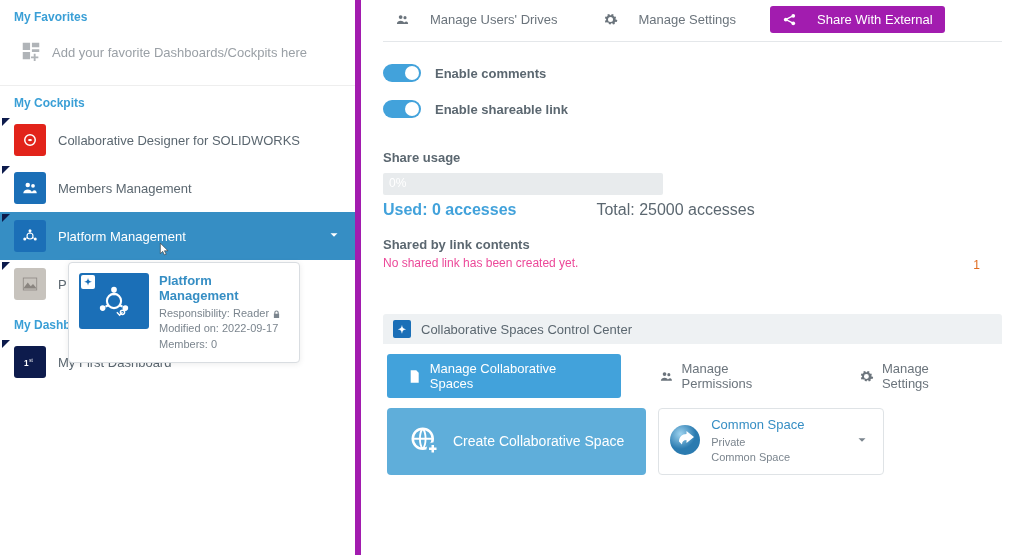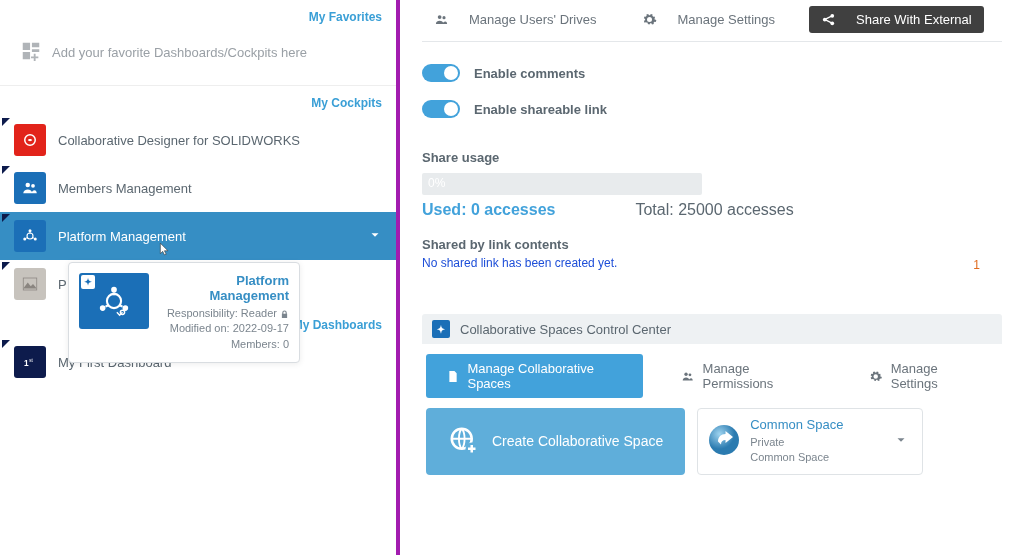--- a/index.html
+++ b/index.html
@@ -1,19 +1,19 @@
 <!DOCTYPE html>
 <html><head>
 <meta charset="utf-8">
 <style>
   * { box-sizing: border-box; margin: 0; padding: 0; font-family: Arial, Helvetica, sans-serif; }
   body { width: 1024px; height: 555px; background: #fff; display: flex; font-size: 13px; color: #555; overflow: hidden; }
 
   
-  .sidebar { width: 400px; border-right: 4px solid #a21caf; position: relative; text-align: right; }
+  .sidebar { width: 361px; border-right: 6px solid #a21caf; position: relative; }
   .section-label { color: #3a9fd6; font-size: 12px; font-weight: 600; padding: 10px 14px 6px; }
   .favorites-empty { display:flex; align-items:center; gap:10px; color:#9aa0a6; padding:10px 20px 20px; border-bottom:1px solid #eee; }
   .fav-icon svg { width:22px; height:22px; fill:#b0b4b8; }
 
   .cockpit-item { display:flex; align-items:center; gap:12px; padding:8px 14px; cursor:pointer; position:relative; }
   .cockpit-item .tile { width:32px; height:32px; border-radius:3px; display:flex; align-items:center; justify-content:center; }
   .cockpit-item .tile svg { width:18px; height:18px; fill:#fff; }
   .label { color:#5b6770; }
   .cockpit-item.active { background:#368ec4; }
   .cockpit-item.active .label { color:#fff; }
@@ -30,37 +30,37 @@
   .tooltip-card .thumb .ds-badge { position:absolute; top:2px; left:2px; width:14px; height:14px; background:#fff; border-radius:2px; display:flex; align-items:center; justify-content:center; font-size:9px; color:#1b6fb7; font-weight:bold; }
   .tooltip-title { color:#368ec4; font-weight:600; font-size:13px; margin-bottom:3px; }
   .tooltip-line { font-size:11px; color:#7b858e; line-height:1.4; }
   .lock-mini svg { width:9px; height:9px; fill:#7b858e; vertical-align:middle; }
 
   
   .main { flex:1; padding:0 22px 0 22px; position:relative; }
   .tabbar { display:flex; align-items:center; gap:22px; padding:6px 0 8px; border-bottom:1px solid #e4e7ea; }
   .tab { display:flex; align-items:center; gap:20px; color:#6b747c; padding:6px 12px; border-radius:3px; cursor:pointer; }
   .tab svg { width:15px; height:15px; fill:#6b747c; }
-  .tab.active { background:#404040; color:#fff;justify-content:space-between; }
+  .tab.active { background:#a21caf; color:#fff;justify-content:space-between; }
   .tab.active svg { fill:#fff; }
 
   .toggles { padding:22px 0 10px; }
   .toggle-row { display:flex; align-items:center; gap:14px; margin-bottom:18px; }
   .switch { width:38px; height:18px; background:#42a2db; border-radius:10px; position:relative; cursor:pointer; }
   .switch .knob { width:14px; height:14px; background:#fff; border-radius:50%; position:absolute; top:2px; right:2px; }
   .toggle-label { color:#5b6770; font-weight:600; font-size:13px; }
 
   .share-h { color:#5b6770; font-weight:600; margin:4px 0 8px; }
   .progress-wrap { width:280px; height:22px; background:#e8ebed; border-radius:2px; color:#fff; font-size:12px; padding:3px 6px; margin-bottom:6px; }
   .usage-row { display:flex; gap:80px; font-size:16px; margin-bottom:18px; }
   .usage-used { color:#42a2db; font-weight:600; }
   .usage-total { color:#5b6770; }
 
   .sub-h { color:#5b6770; font-weight:600; margin-bottom:4px; }
-  .sub-text { color:#1d4ed8; font-size:12px; }
+  .sub-text { color:#ec4899; font-size:12px; }
 
   .page-indicator { position:absolute; right:44px; top:258px; color:#e06c1f; font-size:12px; }
 
   .panel { margin-top:44px; }
   .panel-header { background:#eef1f3; display:flex; align-items:center; gap:10px; padding:6px 10px; border-radius:3px 3px 0 0; }
   .panel-header .ds-icon { width:18px; height:18px; background:#1b6fb7; border-radius:2px; display:flex; align-items:center; justify-content:center; font-size:10px; color:#fff; font-weight:bold; }
   .panel-header-title { color:#5b6770; font-size:13px; }
 
   .panel-tabs { display:flex; align-items:center; gap:18px; padding:10px 4px; }
   .ptab { display:flex; align-items:center; gap:8px; color:#6b747c; padding:7px 20px; border-radius:3px; cursor:pointer; font-size:13px; }

